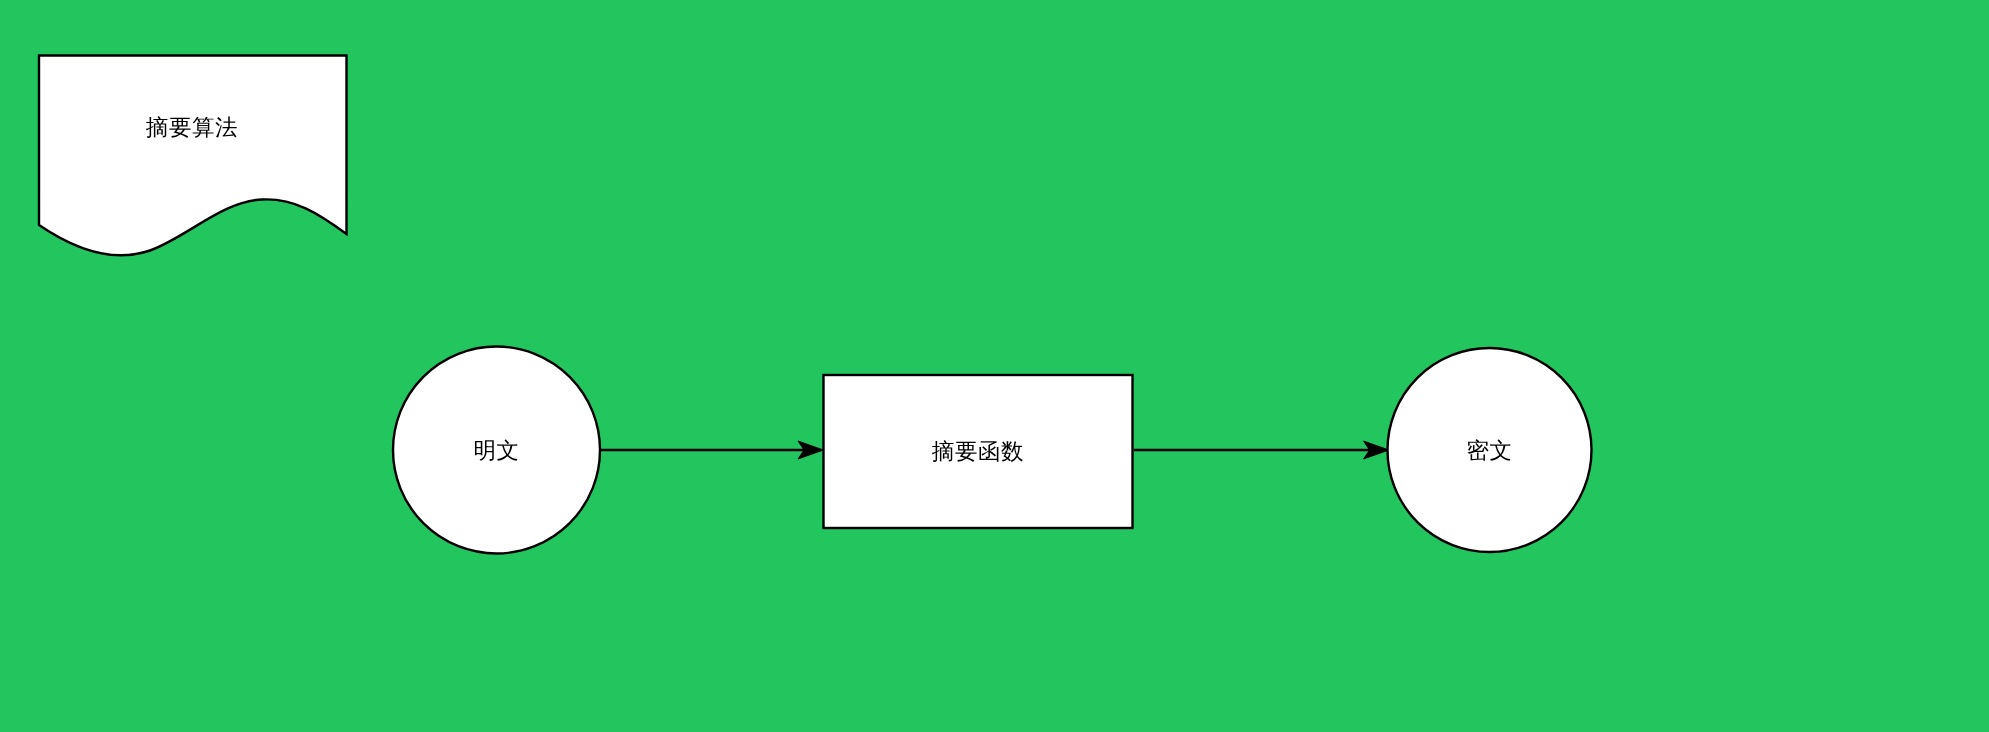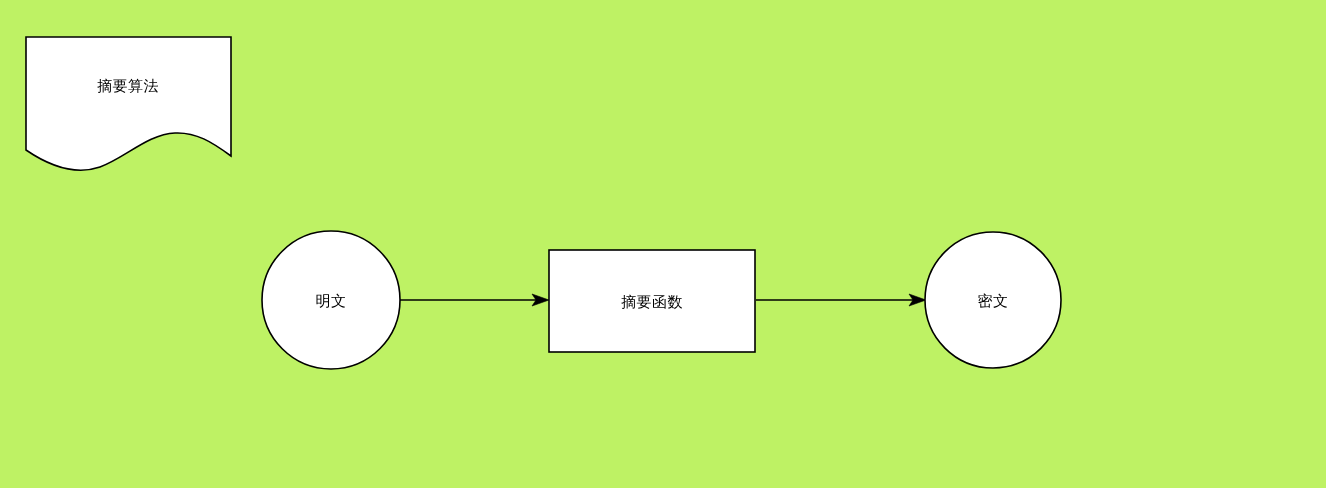--- a/index.html
+++ b/index.html
@@ -11,21 +11,21 @@
   body {
     width: 1326px;
     height: 488px;
     overflow: hidden;
     font-family: "DejaVu Sans", "Liberation Sans", sans-serif;
   }
   #canvas-root {
     position: relative;
     width: 1326px;
     height: 488px;
-    background: #bef264;
+    background: #22c55e;
   }
   #diagram-svg {
     position: absolute;
     top: 0;
     left: 0;
     width: 1326px;
     height: 488px;
     display: block;
   }
   .shape-outline {

